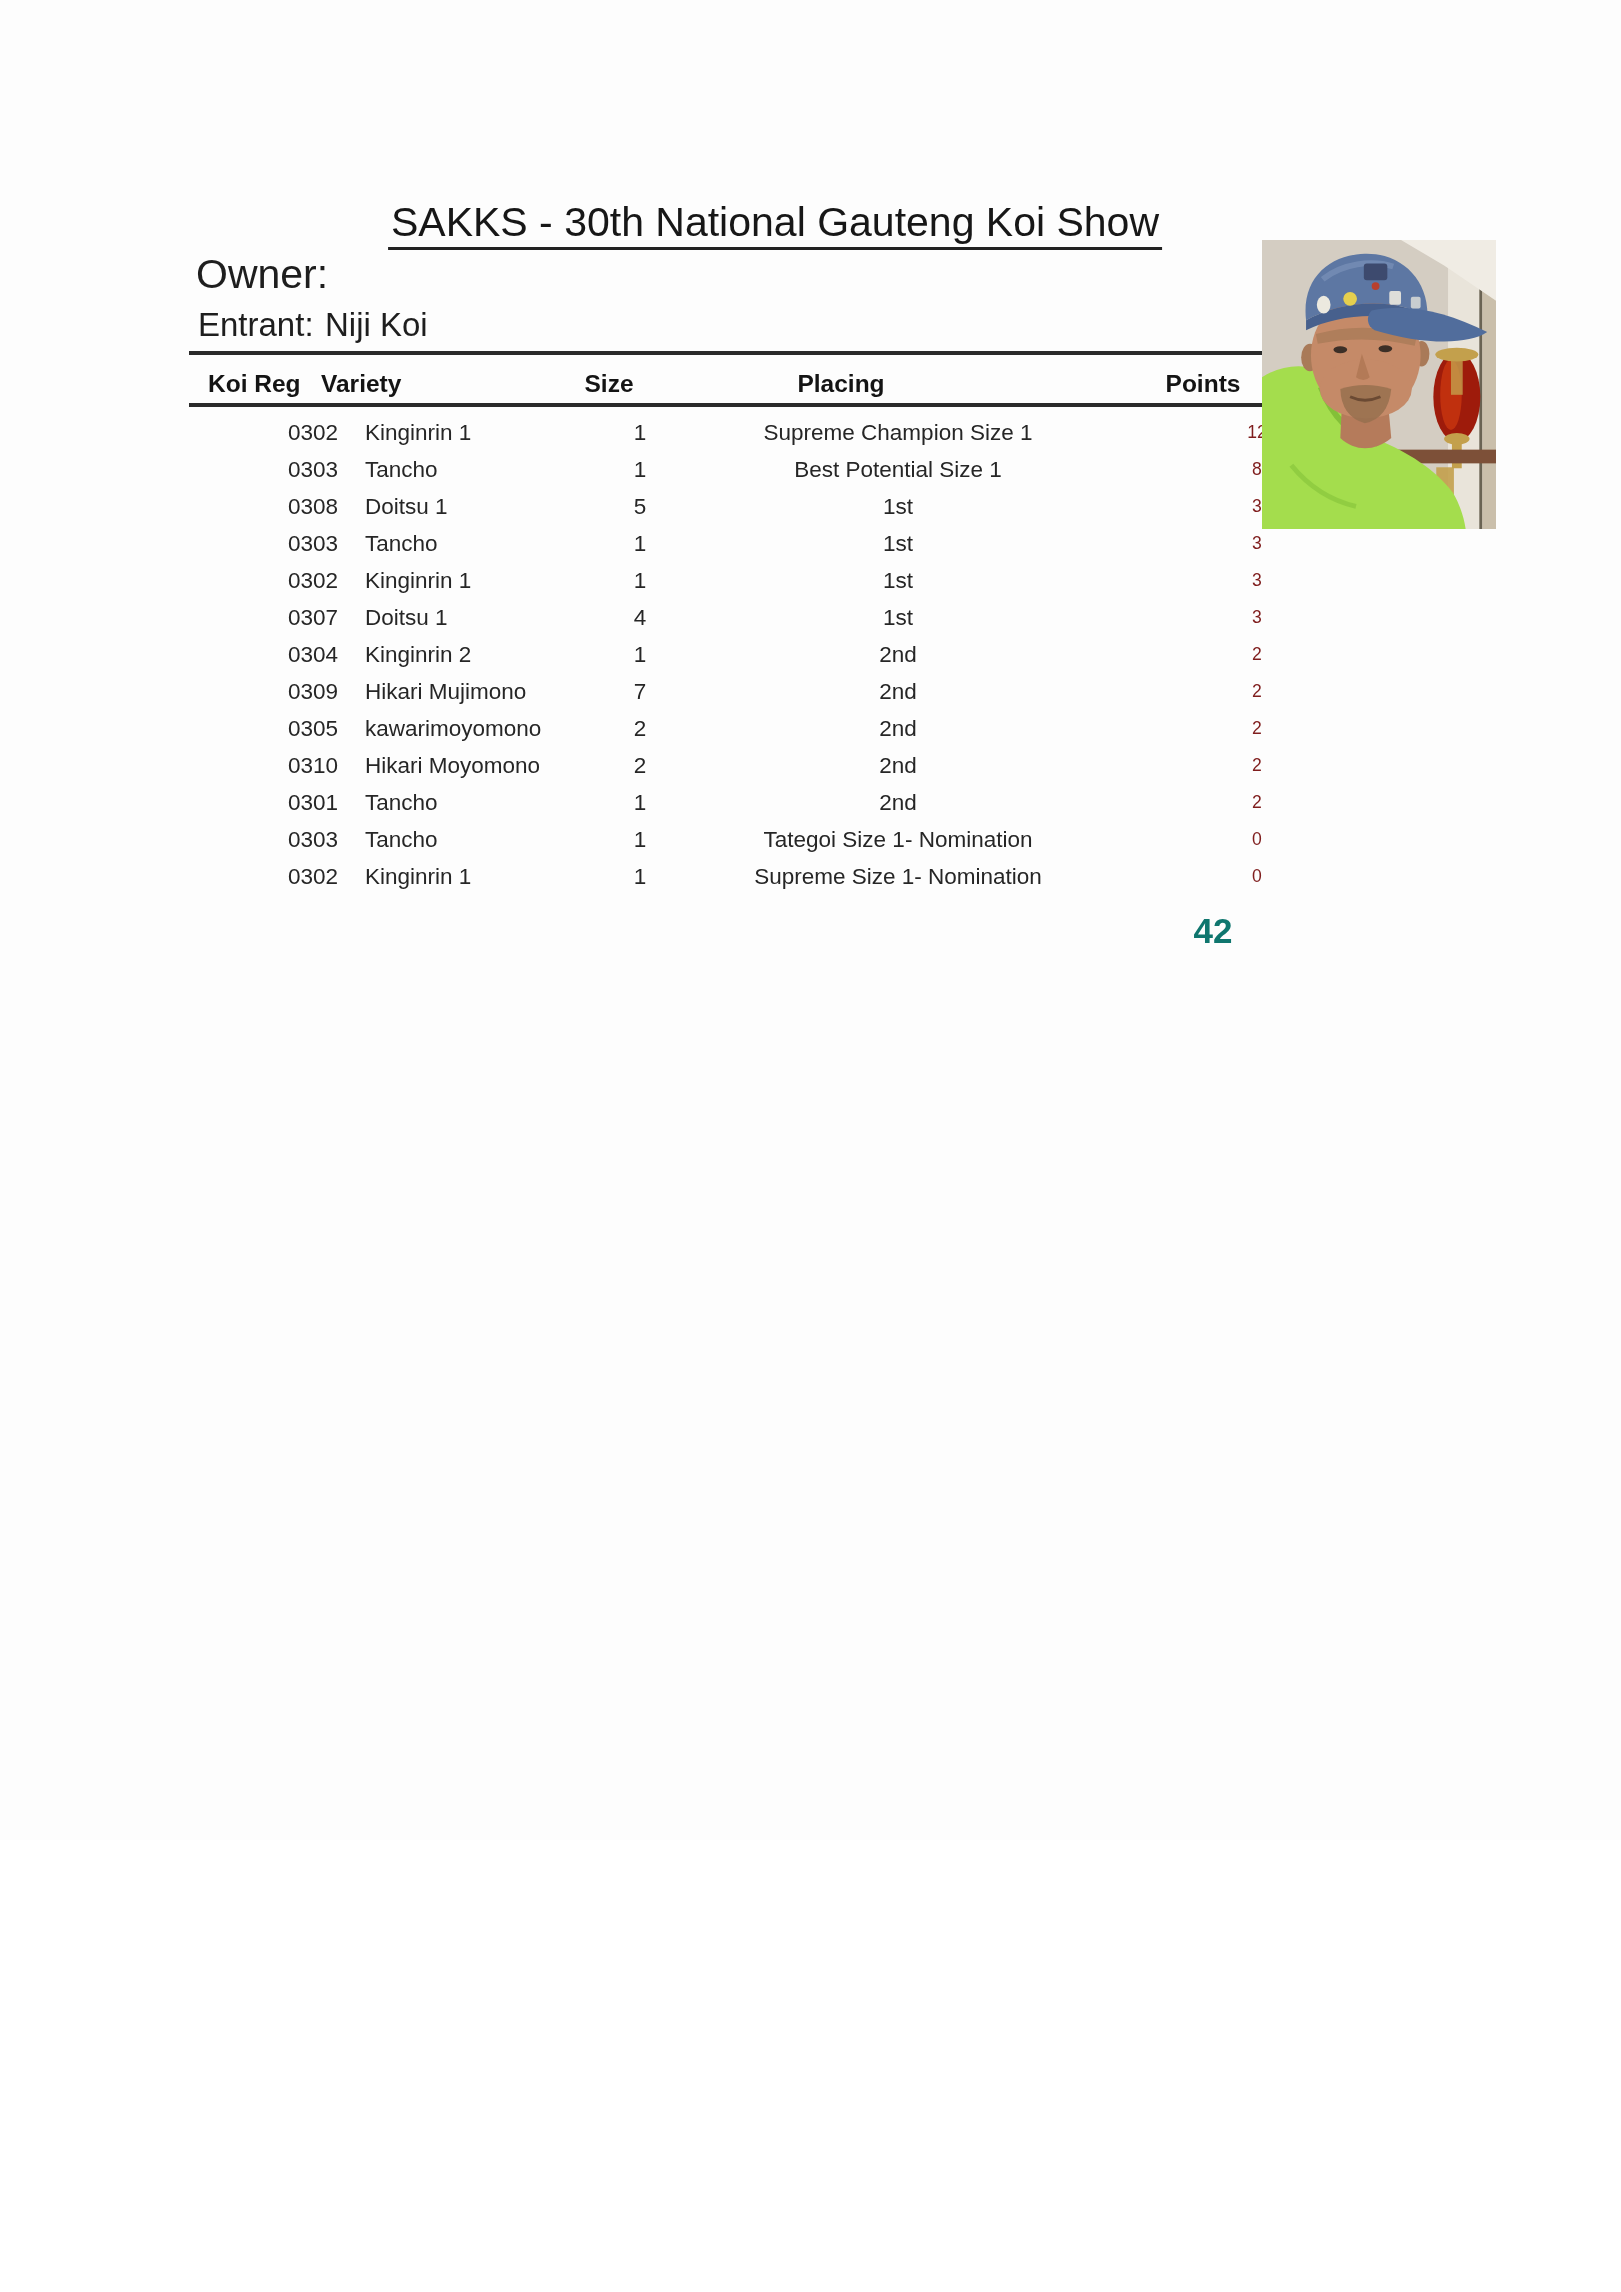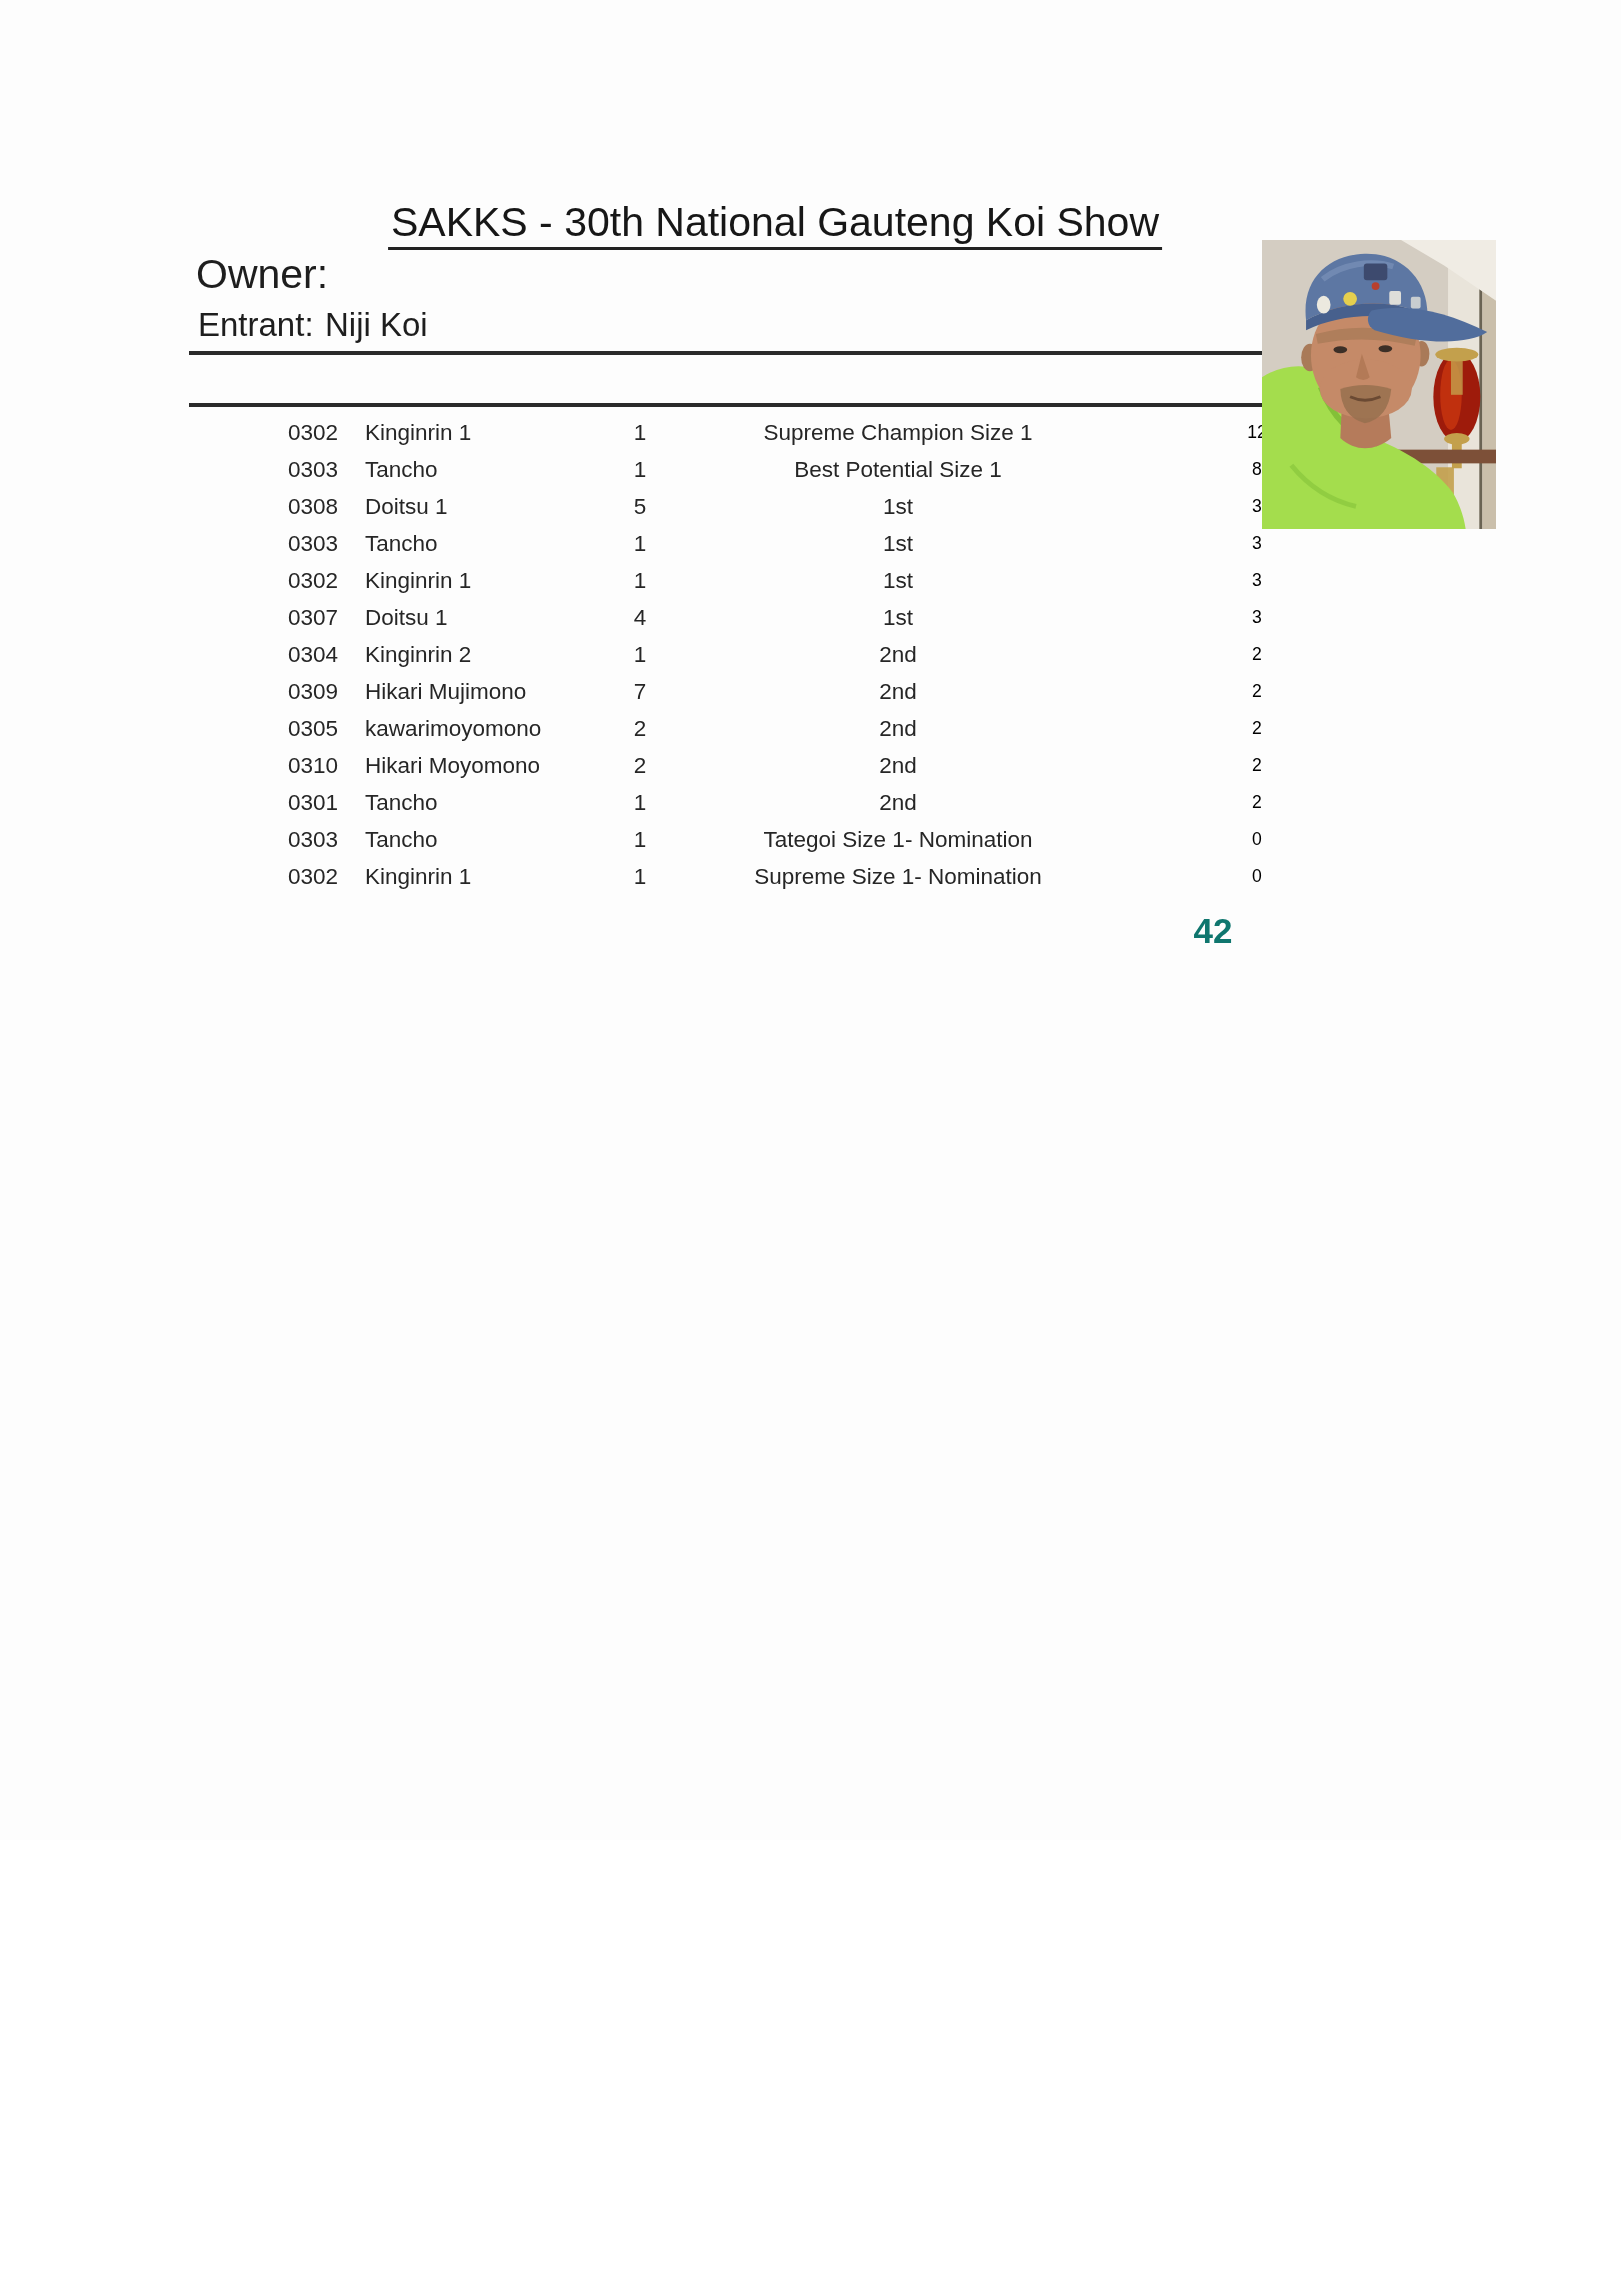--- a/index.html
+++ b/index.html
@@ -37,21 +37,21 @@
   .th-points { left:1144px;width:118px; text-align:center;}
 
   .tbody { position:absolute; top:414px; left:0; width:1621px;padding-left:44px; }
   .trow  { position:relative; height:37px; }
   .cell  { position:absolute; top:0; height:100%; display:flex; align-items:center;
            font-size:22.5px; color:#262626; }
   .c-reg   { left:200px;  width:94px;  justify-content:flex-end; }
   .c-var   { left:321px;  width:225px; justify-content:flex-start; }
   .c-size  { left:547px;  width:98px; justify-content:center; }
   .c-place { left:656px;  width:396px; justify-content:center; }
-  .c-pts   { left:1154px; width:118px; justify-content:center; font-size:17.6px; color:#000000; }
+  .c-pts   { left:1154px; width:118px; justify-content:center; font-size:17.6px; color:#7f1d1d; }
 
   .total { position:absolute; top:911px; left:1154px; width:118px;
            text-align:center; font-size:35px; font-weight:700; color:#0f766e; }
 
   .photo { position:absolute; left:1262px; top:240px; width:234px; height:289px; }
   .photo svg { display:block; width:100%; height:100%; }
 </style>
 </head>
 <body>
 
@@ -59,20 +59,27 @@
 
   <div class="title">SAKKS - 30th National Gauteng Koi Show</div>
 
   <div class="owner-label">Owner:</div>
   <div class="owner-value"></div>
   <div class="entrant-label">Entrant:</div>
   <div class="entrant-value">Niji Koi</div>
 
   <div class="rule rule-top"></div>
 
+  <div class="thead">
+    <span class="th th-reg">Koi Reg</span>
+    <span class="th th-var">Variety</span>
+    <span class="th th-size">Size</span>
+    <span class="th th-place">Placing</span>
+    <span class="th th-points">Points</span>
+  </div>
 
   <div class="rule rule-head"></div>
 
   <div class="tbody">
       <div class="trow">
         <span class="cell c-reg">0302</span>
         <span class="cell c-var">Kinginrin 1</span>
         <span class="cell c-size">1</span>
         <span class="cell c-place">Supreme Champion Size 1</span>
         <span class="cell c-pts">12</span>

